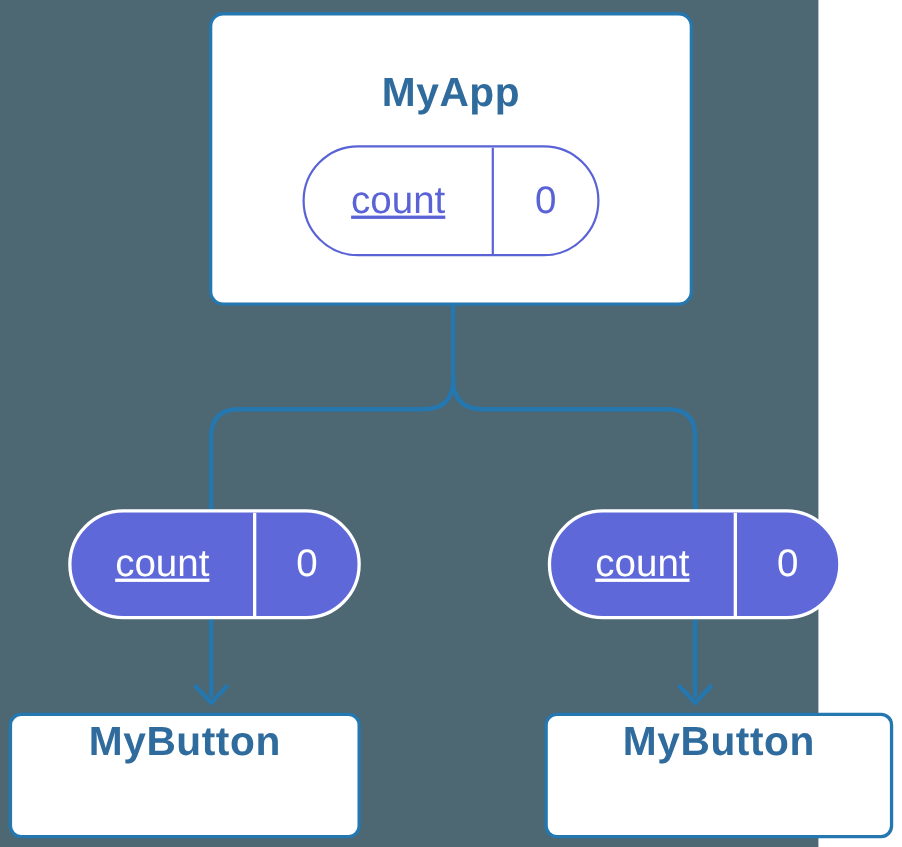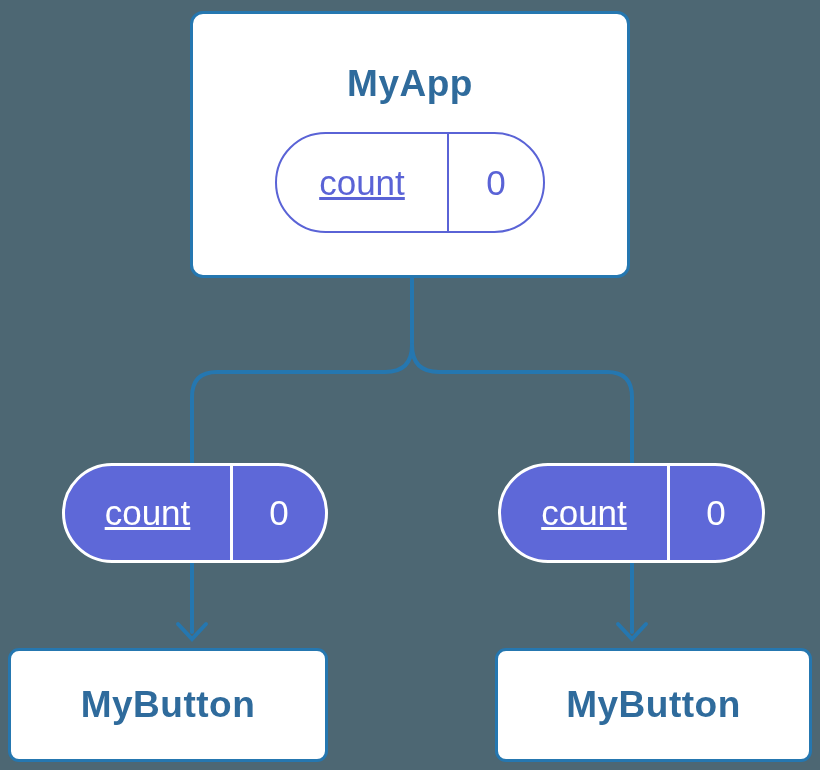--- a/index.html
+++ b/index.html
@@ -5,21 +5,21 @@
   html, body {
     margin: 0;
     padding: 0;
     width: 820px;
     height: 770px;
     overflow: hidden;
     font-family: "Liberation Sans", sans-serif;
   }
   .canvas {
     position: relative;
-    width: 820px;
+    width: 744px;
     height: 770px;
     background: var(--background, #4d6773);
   }
   svg.connectors {
     position: absolute;
     left: 0; top: 0;
     width: 820px;
     height: 770px;
     z-index: 1;
   }
@@ -48,21 +48,21 @@
   .card-title {
     font-size: 37px;
     font-weight: 700;
     color: var(--title_text, #2f6b9c);
     line-height: 46px;
     letter-spacing: 0.5px;
   }
   .card-child {
     border-radius: 11px;
     display: flex;
-    align-items: center;
+    align-items: flex-start;
     justify-content: center;
   }
   .card-child-left  { left: 8px;   top: 648px; width: 320px; height: 114px; }
   .card-child-right { left: 495px; top: 648px; width: 317px; height: 114px; }
 
   .pill {
     box-sizing: border-box;
     border-radius: 999px;
     display: flex;
     align-items: stretch;

